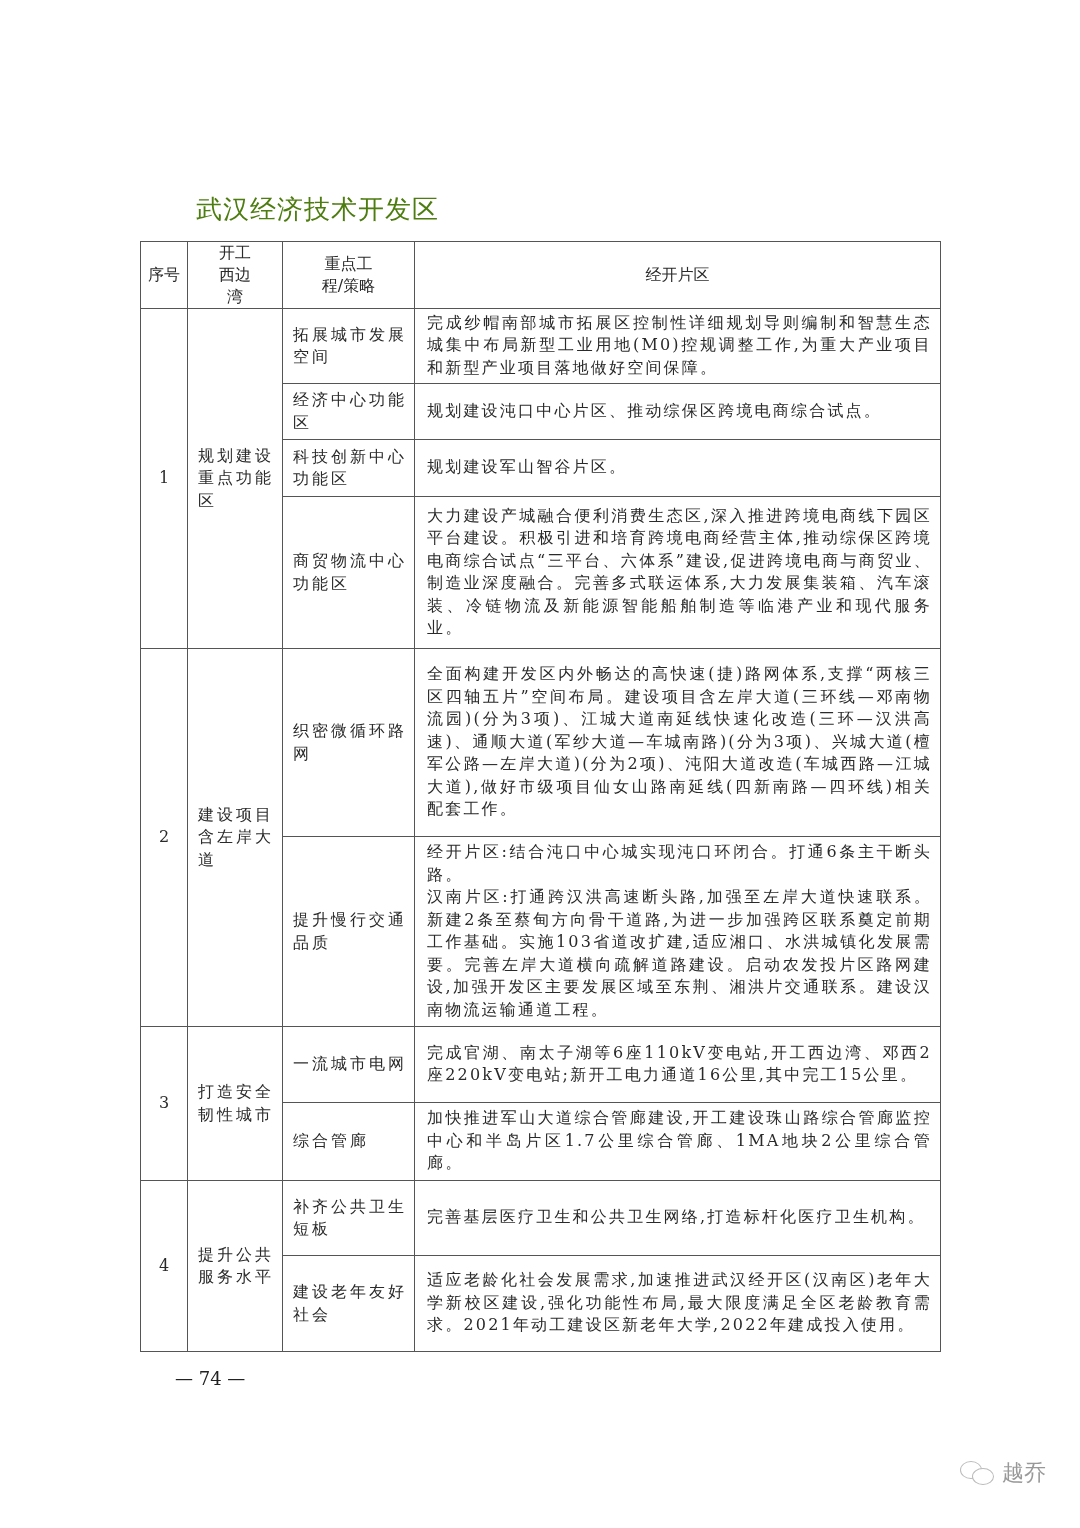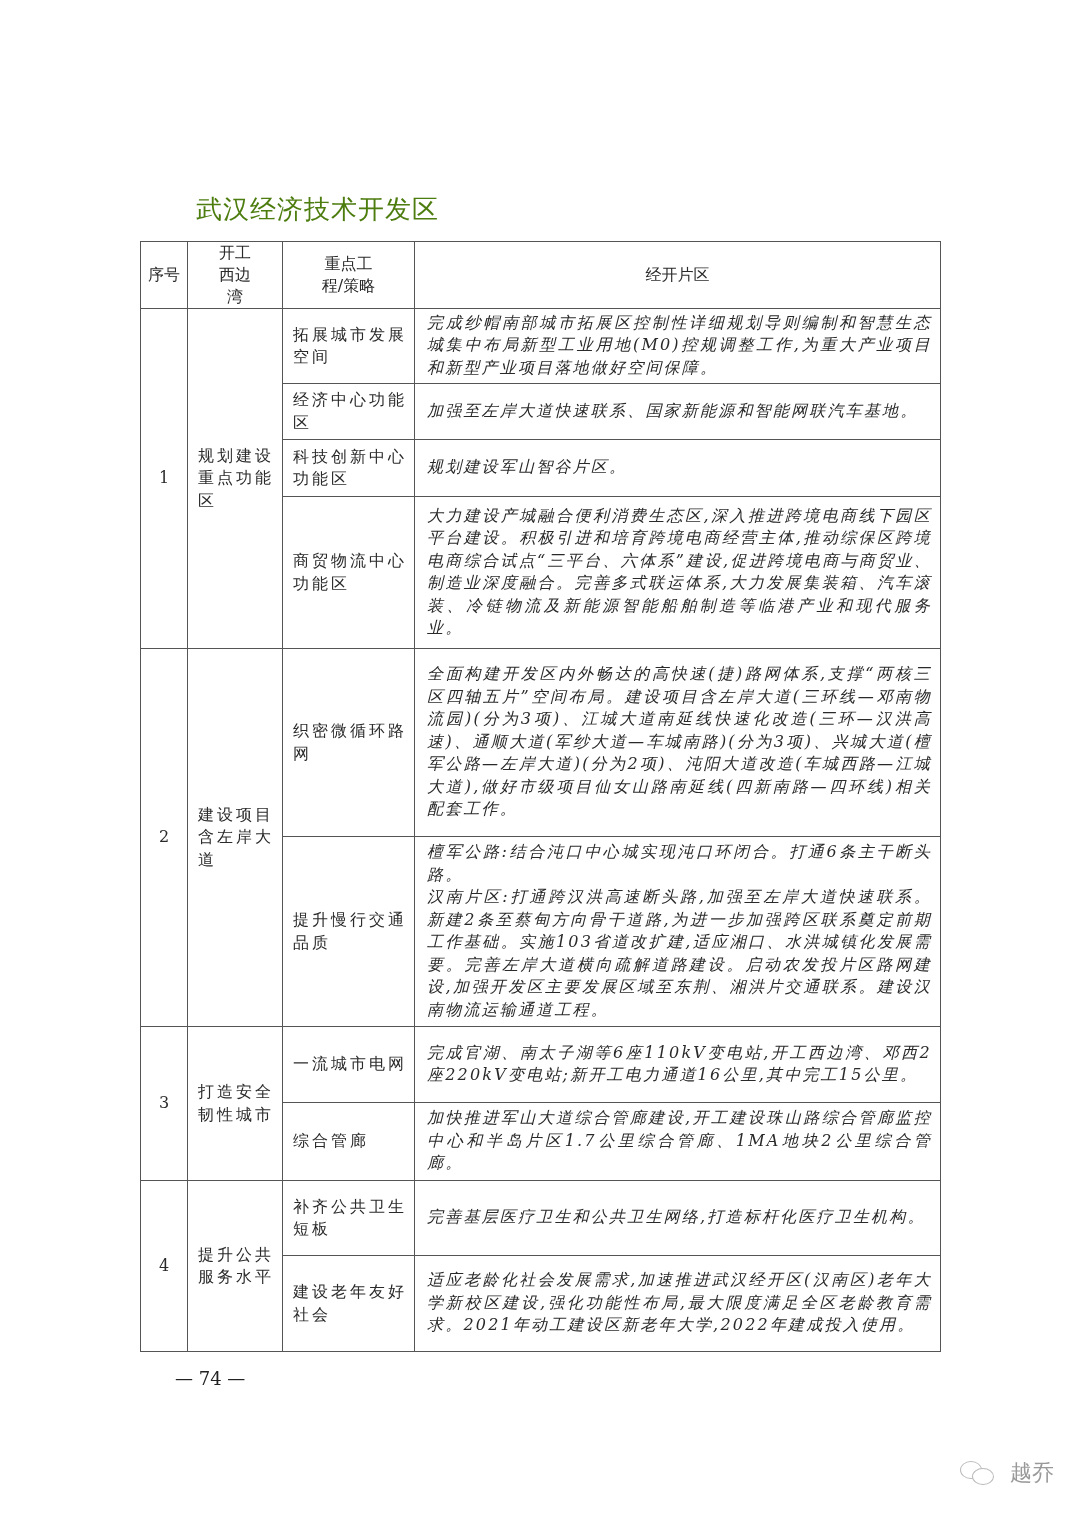--- a/index.html
+++ b/index.html
@@ -6,23 +6,23 @@
   body { width:1080px; height:1528px; position:relative; overflow:hidden;
          font-family:"DejaVu Serif","Liberation Serif",serif; color:#2a2a2a; }
   .title { position:absolute; left:196px; top:192px; font-family:"DejaVu Sans","Liberation Sans",sans-serif;
            font-size:26px; letter-spacing:1px; color:#4d7c0f; }
   table { position:absolute; left:140px; top:228px; width:800px; border-collapse:collapse; table-layout:fixed;margin-top:13px; }
   td, th { border:1.5px solid #555; font-size:16px; line-height:22.5px; vertical-align:middle; }
   th { font-family:"DejaVu Sans","Liberation Sans",sans-serif; font-weight:normal; text-align:center; height:54px; font-size:16px; line-height:22px; }
   td.seq { text-align:center; }
   td.plan { padding:0 8px 0 10px; letter-spacing:3px; }
   td.proj { padding:0 6px 0 10px; letter-spacing:3px; }
-  td.content { padding:2px 8px 3px 12px; text-align:justify; letter-spacing:2.2px;font-style:italic; }
+  td.content { padding:2px 8px 3px 12px; text-align:justify; letter-spacing:2.2px; }
   .page-num { position:absolute; left:175px; top:1368px; font-size:18px; color:#222; }
-  .watermark { position:absolute; left:960px; top:1458px; display:flex; align-items:center; gap:16px; color:#999; font-family:"DejaVu Sans",sans-serif; font-size:22px; }
+  .watermark { position:absolute; left:960px; top:1458px; display:flex; align-items:center; gap:8px; color:#999; font-family:"DejaVu Sans",sans-serif; font-size:22px; }
   .wm-icon { width:34px; height:24px; position:relative; }
   .wm-icon .b1 { position:absolute; left:0; top:0; width:20px; height:16px; border:1.5px solid #bbb; border-radius:50%; }
   .wm-icon .b2 { position:absolute; left:12px; top:7px; width:20px; height:15px; border:1.5px solid #bbb; border-radius:50%; background:#fff; }
 </style>
 </head>
 <body>
 
 <div class="title">武汉经济技术开发区</div>
 
 <table>
@@ -43,41 +43,41 @@
   <tbody>
 
     <tr style="height:75px">
       <td class="seq" rowspan="4">1</td>
       <td class="plan" rowspan="4">规划建设重点功能区</td>
       <td class="proj">拓展城市发展空间</td>
       <td class="content">完成纱帽南部城市拓展区控制性详细规划导则编制和智慧生态城集中布局新型工业用地(M0)控规调整工作,为重大产业项目和新型产业项目落地做好空间保障。</td>
     </tr>
     <tr style="height:56px">
       <td class="proj">经济中心功能区</td>
-      <td class="content">加强至左岸大道快速联系、国家新能源和智能网联汽车基地。</td>
+      <td class="content">规划建设沌口中心片区、推动综保区跨境电商综合试点。</td>
     </tr>
     <tr style="height:57px">
       <td class="proj">科技创新中心功能区</td>
       <td class="content">规划建设军山智谷片区。</td>
     </tr>
     <tr style="height:152px">
       <td class="proj">商贸物流中心功能区</td>
       <td class="content">大力建设产城融合便利消费生态区,深入推进跨境电商线下园区平台建设。积极引进和培育跨境电商经营主体,推动综保区跨境电商综合试点“三平台、六体系”建设,促进跨境电商与商贸业、制造业深度融合。完善多式联运体系,大力发展集装箱、汽车滚装、冷链物流及新能源智能船舶制造等临港产业和现代服务业。</td>
     </tr>
 
     <tr style="height:188px">
       <td class="seq" rowspan="2">2</td>
       <td class="plan" rowspan="2">建设项目含左岸大道</td>
       <td class="proj">织密微循环路网</td>
       <td class="content">全面构建开发区内外畅达的高快速(捷)路网体系,支撑“两核三区四轴五片”空间布局。建设项目含左岸大道(三环线—邓南物流园)(分为3项)、江城大道南延线快速化改造(三环—汉洪高速)、通顺大道(军纱大道—车城南路)(分为3项)、兴城大道(檀军公路—左岸大道)(分为2项)、沌阳大道改造(车城西路—江城大道),做好市级项目仙女山路南延线(四新南路—四环线)相关配套工作。</td>
     </tr>
     <tr style="height:190px">
       <td class="proj">提升慢行交通品质</td>
       <td class="content">
-        <div>檀军公路:结合沌口中心城实现沌口环闭合。打通6条主干断头路。</div>
+        <div>经开片区:结合沌口中心城实现沌口环闭合。打通6条主干断头路。</div>
         <div>汉南片区:打通跨汉洪高速断头路,加强至左岸大道快速联系。新建2条至蔡甸方向骨干道路,为进一步加强跨区联系奠定前期工作基础。实施103省道改扩建,适应湘口、水洪城镇化发展需要。完善左岸大道横向疏解道路建设。启动农发投片区路网建设,加强开发区主要发展区域至东荆、湘洪片交通联系。建设汉南物流运输通道工程。</div>
       </td>
     </tr>
 
     <tr style="height:76px">
       <td class="seq" rowspan="2">3</td>
       <td class="plan" rowspan="2">打造安全韧性城市</td>
       <td class="proj">一流城市电网</td>
       <td class="content">完成官湖、南太子湖等6座110kV变电站,开工西边湾、邓西2座220kV变电站;新开工电力通道16公里,其中完工15公里。</td>
     </tr>

